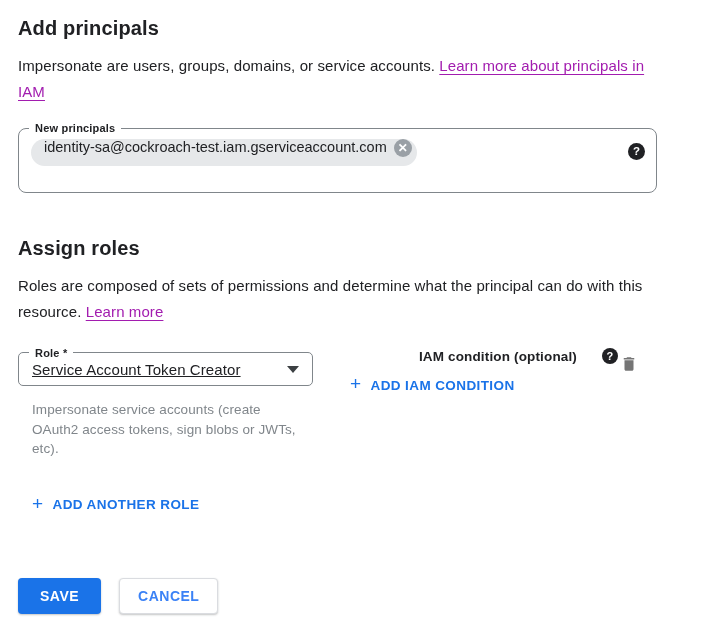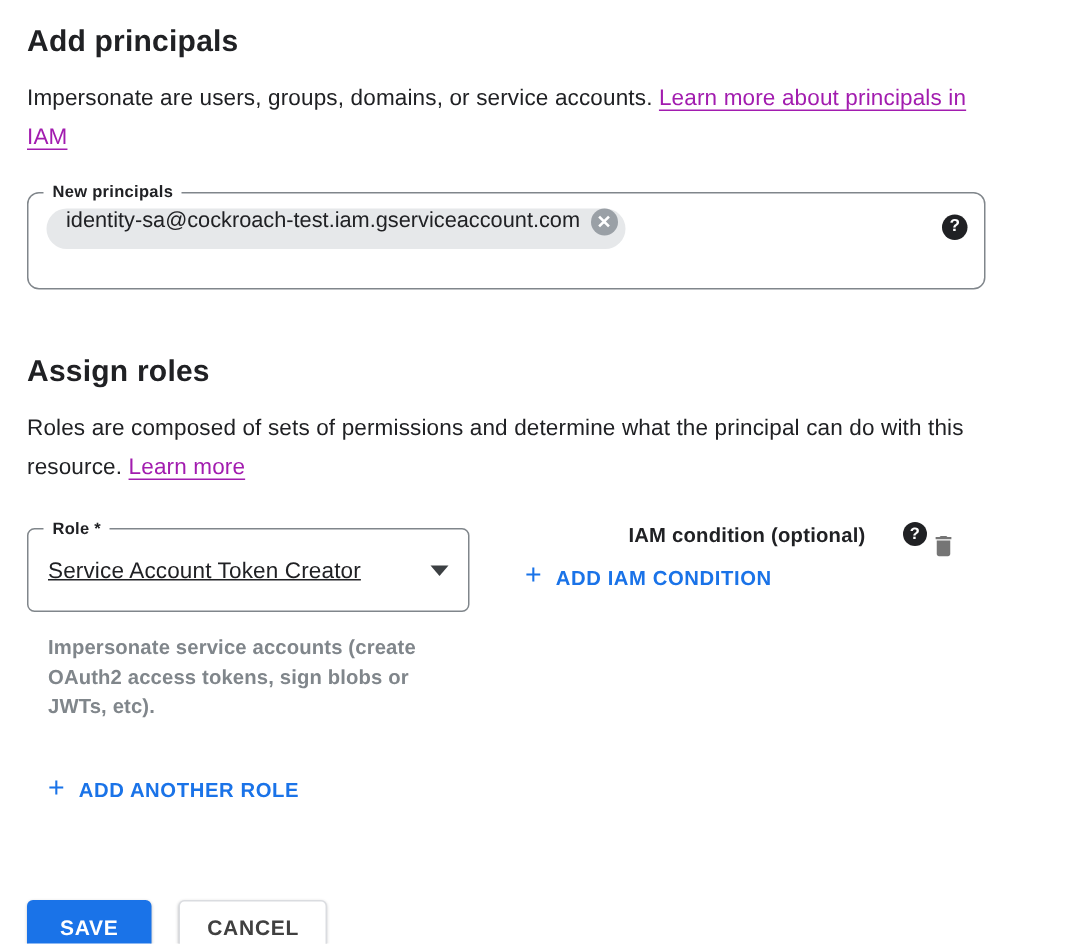--- a/index.html
+++ b/index.html
@@ -122,21 +122,21 @@
 
   
   .role-row {
     display: flex;
     align-items: flex-start;
     margin-top: 27px;
   }
   .role-col { width: 322px; flex: none; }
   .role-box {
     width: 295px;
-    height: 56px;
+    height: 34px;
     border-radius: 5px;
     cursor: pointer;
   }
   .role-box .notch-label { top: -8px; }
   .role-value-row {
     display: flex;
     align-items: center;
     justify-content: space-between;
     height: 100%;
     padding: 0 13px 0 13px;
@@ -151,21 +151,20 @@
     margin-left: 8px;
     flex: none;
   }
   .role-desc {
     margin: 14px 0 0 14px;
     width: 268px;
     font-size: 13.5px;
     line-height: 19.5px;
     color: #80868b;
     letter-spacing: 0.1px;
-    font-weight: bold;
   }
 
   .condition-col { flex: 1; padding-top: 0; }
   .condition-label-row {
     display: flex;
     align-items: center;
     gap: 25px;
     font-size: 13.5px;
     font-weight: 700;
     letter-spacing: 0.15px;
@@ -227,21 +226,21 @@
     cursor: pointer;
   }
   .btn-primary {
     background: #1a73e8;
     color: #ffffff;
     border: none;
     box-shadow: 0 1px 2px rgba(60,64,67,0.3);
   }
   .btn-secondary {
     background: #ffffff;
-    color: #404040;
+    color: #3b82f6;
     border: 1px solid #dadce0;
     box-shadow: 0 1px 2px rgba(60,64,67,0.3);
     padding: 0 18px;
   }
 </style>
 </head>
 <body>
 
 <div class="container">
 

